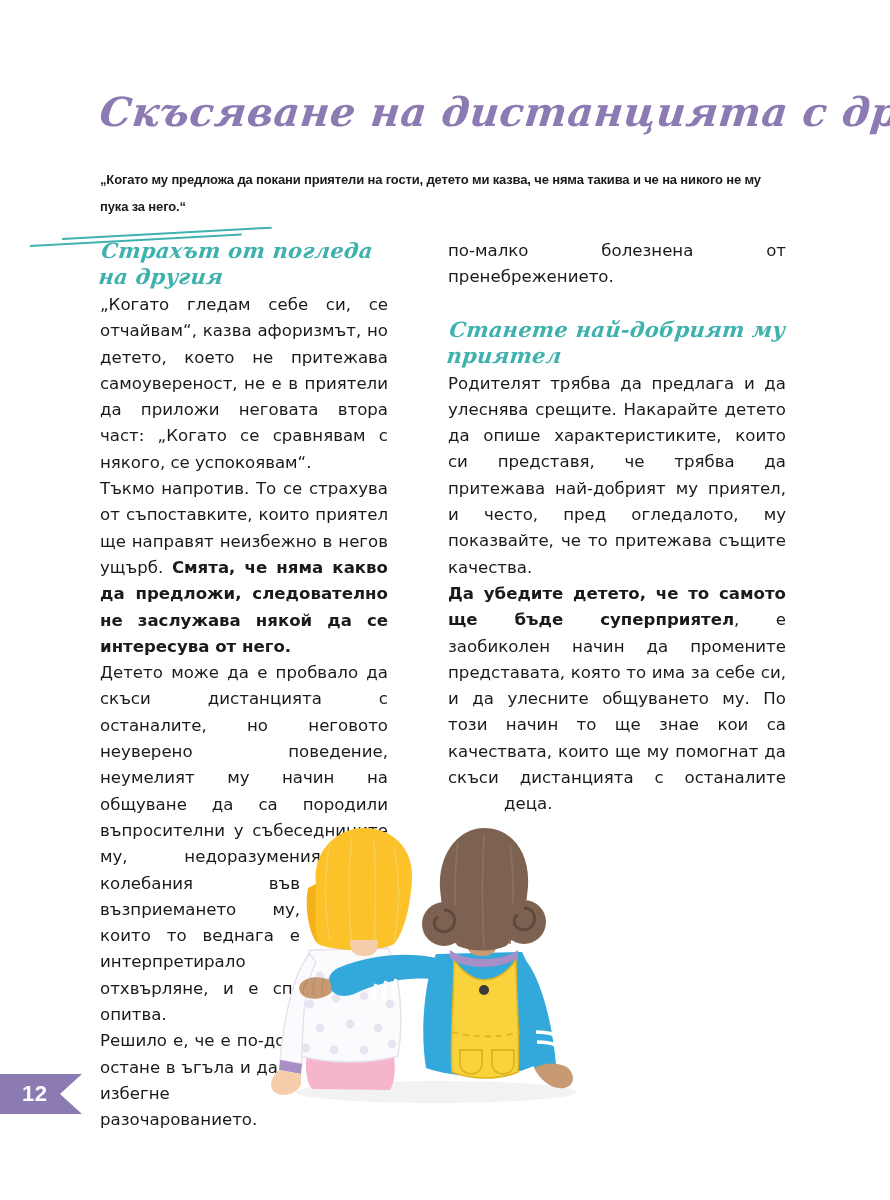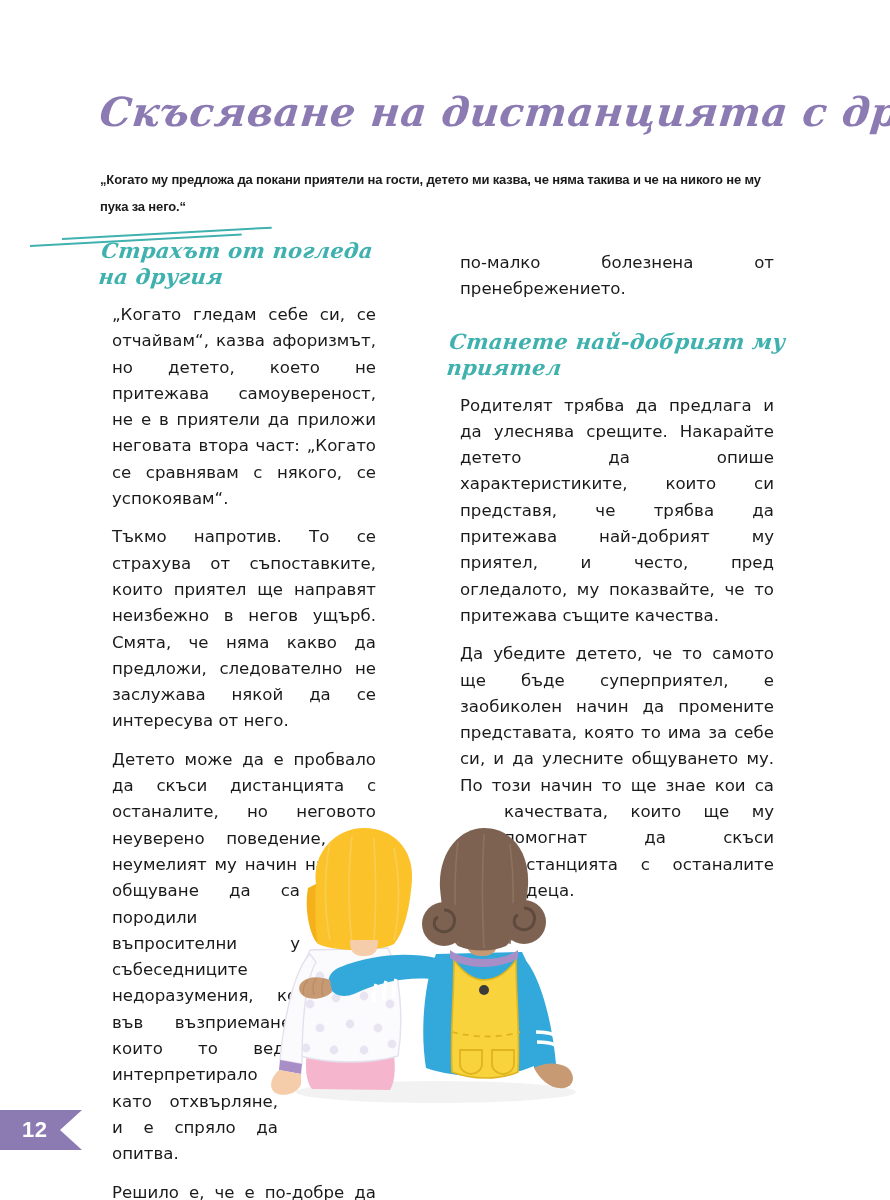--- a/index.html
+++ b/index.html
@@ -98,22 +98,22 @@
     font-size: 21px;
     line-height: 26px;
     color: #3fb1ae;
     letter-spacing: 0.3px;
     transform: skewX(-6deg);
     margin: 0 0 2px 0;
     text-align: left;
   }
   .col-right .subhead { margin-top: 26px; }
 
-  .p { margin: 12px; }
-  .p b, .p strong { font-weight: 400; }
+  .p { margin: 0; }
+  .p b, .p strong { font-weight: 700; }
 
   
   .shim-left {
     float: right;
     width: 0;
     height: 0;
     clear: right;
   }
   .shim-right {
     float: left;
@@ -130,21 +130,21 @@
     width: 340px;
     height: 290px;
     pointer-events: none;
   }
   .illustration svg { display: block; width: 100%; height: 100%; }
 
   
   .page-ribbon {
     position: absolute;
     left: 0;
-    top: 1110px;
+    top: 1074px;
     width: 82px;
     height: 40px;
     background: #8c7ab3;
     -webkit-clip-path: polygon(0 0, 82px 0, 60px 20px, 82px 40px, 0 40px);
     clip-path: polygon(0 0, 82px 0, 60px 20px, 82px 40px, 0 40px);
   }
   .page-ribbon span {
     position: absolute;
     left: 22px;
     top: 7px;

